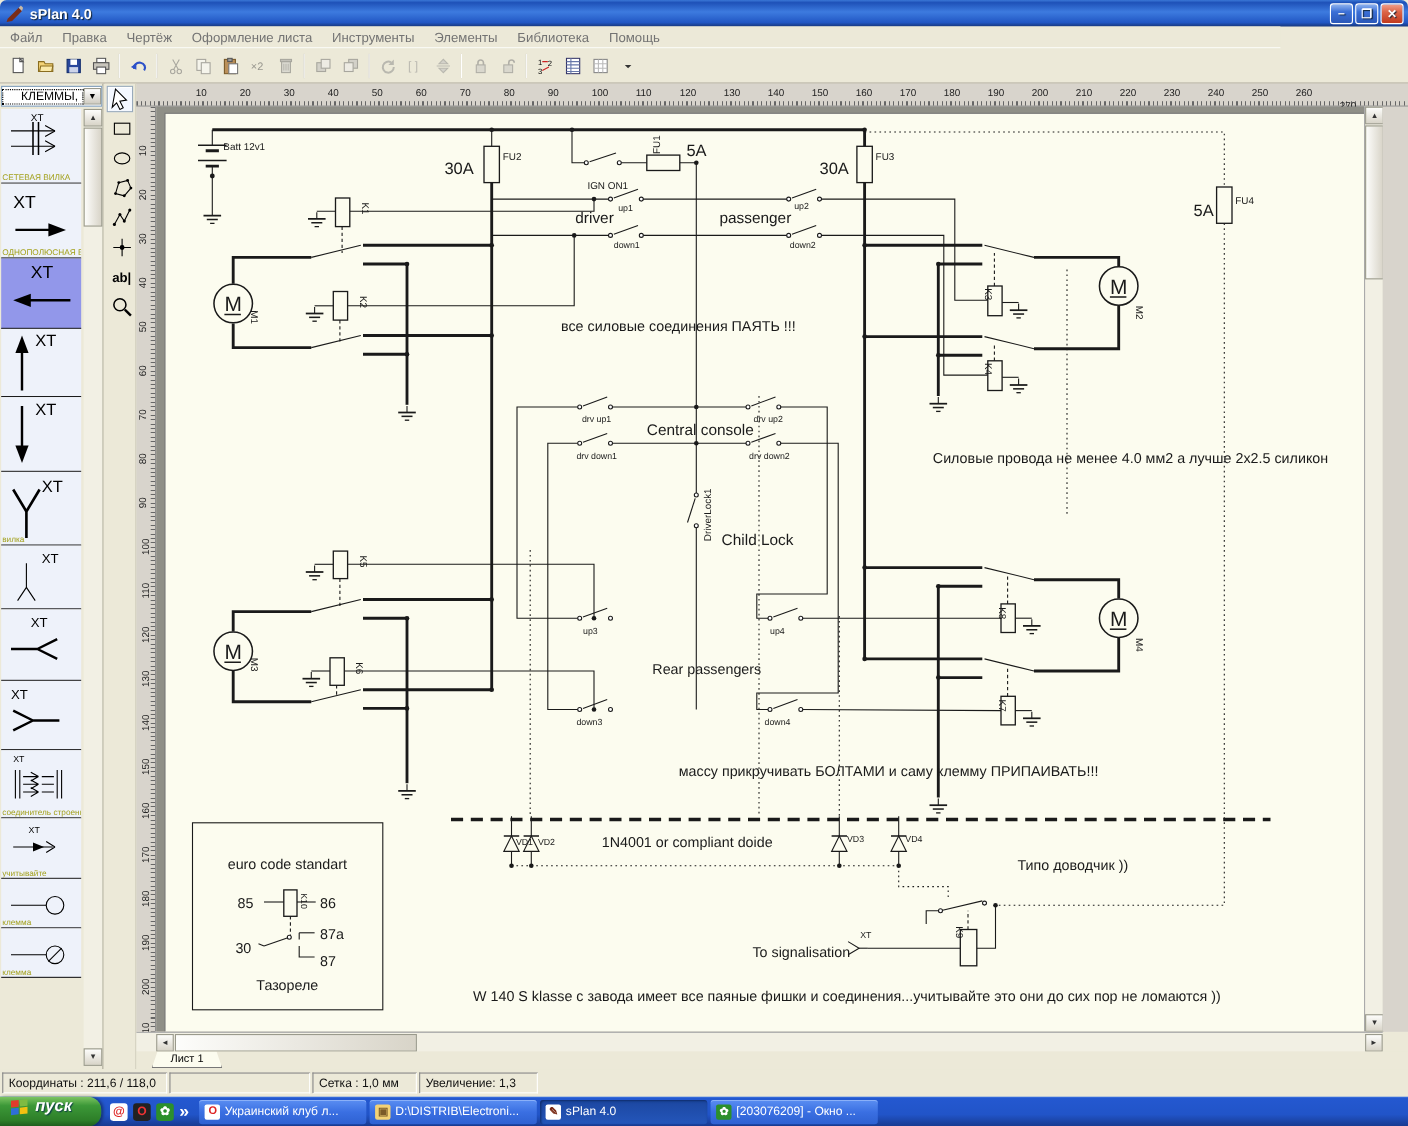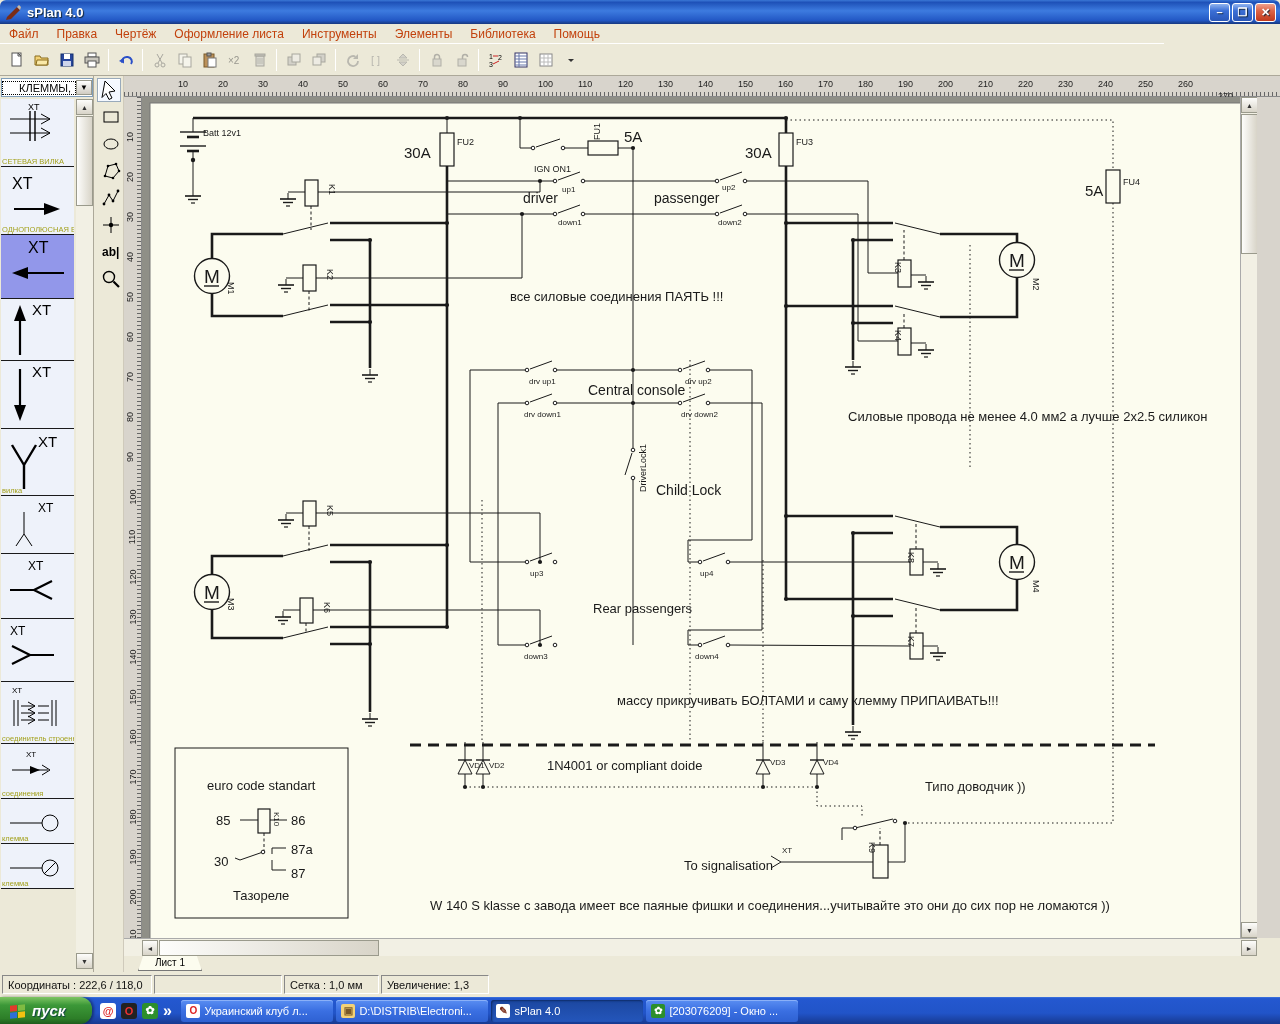--- a/index.html
+++ b/index.html
@@ -9,21 +9,21 @@
  background:linear-gradient(180deg,#3a77d6 0%,#1e51b8 10%,#3d7bdf 45%,#2257c4 85%,#17387f 100%);
  display:flex;align-items:center;color:#fff;font-weight:bold;font-size:13px;
  border-radius:6px 6px 0 0;text-shadow:1px 1px 1px #123}
 #titlebar .ticon{width:18px;height:16px;margin:0 4px 0 5px}
 #titlebar .spacer{flex:1}
 .winbtn{width:21px;height:19px;margin:0 1px;border:1px solid #fff;border-radius:3px;
  color:#fff;font-size:11px;font-weight:bold;display:flex;align-items:center;justify-content:center;
  background:linear-gradient(180deg,#8fb3ef 0%,#3b6fd6 40%,#2a57b8 100%)}
 .winbtn.close{background:linear-gradient(180deg,#f0a08c 0%,#dd6547 40%,#c13a1d 100%);margin-right:4px}
 #menubar{position:absolute;left:0;top:24px;width:1164px;height:20px;background:#ECE9D8;
- display:flex;align-items:center;font-size:12px;color:#c2410c;border-bottom:1px solid #fff}
+ display:flex;align-items:center;font-size:12px;color:#737373;border-bottom:1px solid #fff}
 #menubar .mi{padding:2px 9px}
 #toolbar{position:absolute;left:0;top:44px;width:1280px;height:32px;background:#ECE9D8;
  border-bottom:1px solid #ACA899;display:flex;align-items:center;padding-left:4px}
 .tbtn{width:25px;height:24px;display:flex;align-items:center;justify-content:center;border:1px solid transparent}
 .tbtn.dis{opacity:.5;filter:grayscale(.8)}
 .tsep{width:1px;height:22px;background:#ACA899;margin:0 4px;border-right:1px solid #fff}
 
 #library{position:absolute;left:0;top:76px;width:94px;height:896px;background:#ECE9D8;border-right:1px solid #ACA899}
 #combo{position:absolute;left:1px;top:2px;width:92px;height:19px;background:#fff;border:1px solid #7F9DB9;
  font-size:11px;display:flex;align-items:center}
@@ -65,21 +65,21 @@
  clip-path:polygon(8% 0,92% 0,100% 100%,0 100%);font-size:10px;text-align:center;line-height:14px}
 
 #statusbar{position:absolute;left:0;top:972px;width:1280px;height:25px;background:#ECE9D8;display:flex;align-items:center;padding:2px;gap:2px}
 .sb{height:19px;border:1px solid;border-color:#888 #fff #fff #888;font-size:11px;color:#111;
  display:flex;align-items:center;padding-left:5px;white-space:nowrap;overflow:hidden}
 
 #taskbar{position:absolute;left:0;top:997px;width:1280px;height:27px;
  background:linear-gradient(180deg,#3f76e0 0%,#2458d0 6%,#2154c8 60%,#17398f 100%);display:flex;align-items:center}
 #startbtn{height:27px;width:92px;border-radius:0 12px 12px 0;
  background:linear-gradient(180deg,#7ec563 0%,#3c9838 30%,#2d7e28 80%,#1e5c1c 100%);
- display:flex;align-items:center;color:#fff;font-weight:bold;font-style:italic;font-size:15px;
+ display:flex;align-items:flex-start;color:#fff;font-weight:bold;font-style:italic;font-size:15px;
  text-shadow:1px 1px 1px #144;box-shadow:2px 0 3px rgba(0,0,0,.4)}
 #quick{display:flex;align-items:center;gap:5px;padding:0 8px;color:#fff}
 .qicon{width:16px;height:16px;border-radius:3px;display:flex;align-items:center;justify-content:center;font-size:11px;font-weight:bold}
 .taskbtn{height:22px;width:152px;margin:0 1.5px;border-radius:3px;display:flex;align-items:center;gap:4px;
  background:linear-gradient(180deg,#5a8ef2 0%,#3a6fe2 50%,#2e61d2 100%);box-shadow:inset 0 1px 0 #8ab0f8;
  color:#fff;font-size:11px;padding-left:5px;white-space:nowrap;overflow:hidden}
 .taskbtn.active{background:linear-gradient(180deg,#1c47a0 0%,#2456bb 100%);box-shadow:inset 1px 1px 2px #0d2a66}
 .ticn{width:14px;height:14px;border-radius:2px;flex:none;display:flex;align-items:center;justify-content:center;font-size:10px;font-weight:bold}
 #tray{margin-left:auto;height:27px;display:flex;align-items:center;gap:4px;padding:0 8px 0 10px;
  background:linear-gradient(180deg,#36a5ee 0%,#1286d8 50%,#0b6cba 100%);box-shadow:inset 2px 0 2px rgba(255,255,255,.35);color:#fff}
@@ -303,21 +303,21 @@
           <text x="8" y="11" font-size="8">XT</text>
           <path d="M10 18v26M14 18v26M48 18v26M52 18v26" stroke="#000" fill="none"></path>
           <path d="M17 24h14m0 0l-7-4m7 4l-7 4M17 31h14m0 0l-7-4m7 4l-7 4M17 38h14m0 0l-7-4m7 4l-7 4" stroke="#000" fill="none"></path>
           <path d="M34 24h11M34 31h11M34 38h11" stroke="#000" fill="none"></path>
         </svg><div class="cap">соединитель строенный</div></div>
       <div class="lib-item" style="height: 55px;"><svg width="72" height="53" viewBox="0 0 66 53">
           <text x="22" y="13" font-size="8">XT</text>
           <path d="M8 26h36" stroke="#000" fill="none"></path>
           <polygon points="36,26 26,22 26,30"></polygon>
           <path d="M46 26l-8-5m8 5l-8 5" stroke="#000" fill="none"></path>
-        </svg><div class="cap">соединения</div></div>
+        </svg><div class="cap">учитывайте</div></div>
       <div class="lib-item" style="height: 45px;"><svg width="72" height="43" viewBox="0 0 66 43">
           <line x1="6" y1="24" x2="38" y2="24" stroke="#000"></line>
           <circle cx="46" cy="24" r="8" fill="none" stroke="#000"></circle>
         </svg><div class="cap">клемма</div></div>
       <div class="lib-item" style="height: 45px;"><svg width="72" height="43" viewBox="0 0 66 43">
           <line x1="6" y1="24" x2="38" y2="24" stroke="#000"></line>
           <circle cx="46" cy="24" r="8" fill="none" stroke="#000"></circle>
           <line x1="40" y1="30" x2="52" y2="18" stroke="#000"></line>
         </svg><div class="cap">клемма</div></div>
     </div>
@@ -797,21 +797,21 @@
   <div class="hsbtn" style="left:18px">◄</div>
   <div class="sthumb" style="left:35px;top:1px;height:16px;width:220px"></div>
   <div class="hsbtn" style="right:0">►</div>
 </div>
 
 <div id="tabrow">
   <div id="sheettab">Лист 1</div>
 </div>
 
 <div id="statusbar">
-  <div class="sb" style="width:150px">Координаты : 222,6 / 118,0</div>
+  <div class="sb" style="width:150px">Координаты : 211,6 / 118,0</div>
   <div class="sb" style="width:128px"></div>
   <div class="sb" style="width:95px">Сетка : 1,0 мм</div>
   <div class="sb" style="width:108px">Увеличение: 1,3</div>
 </div>
 
 <div id="taskbar">
   <div id="startbtn">
     <svg width="20" height="18" viewBox="0 0 20 18" style="margin:0 4px 0 8px">
       <g transform="skewY(-6)">
           <rect x="2" y="4" width="7" height="6" fill="#e23a2c"></rect>

